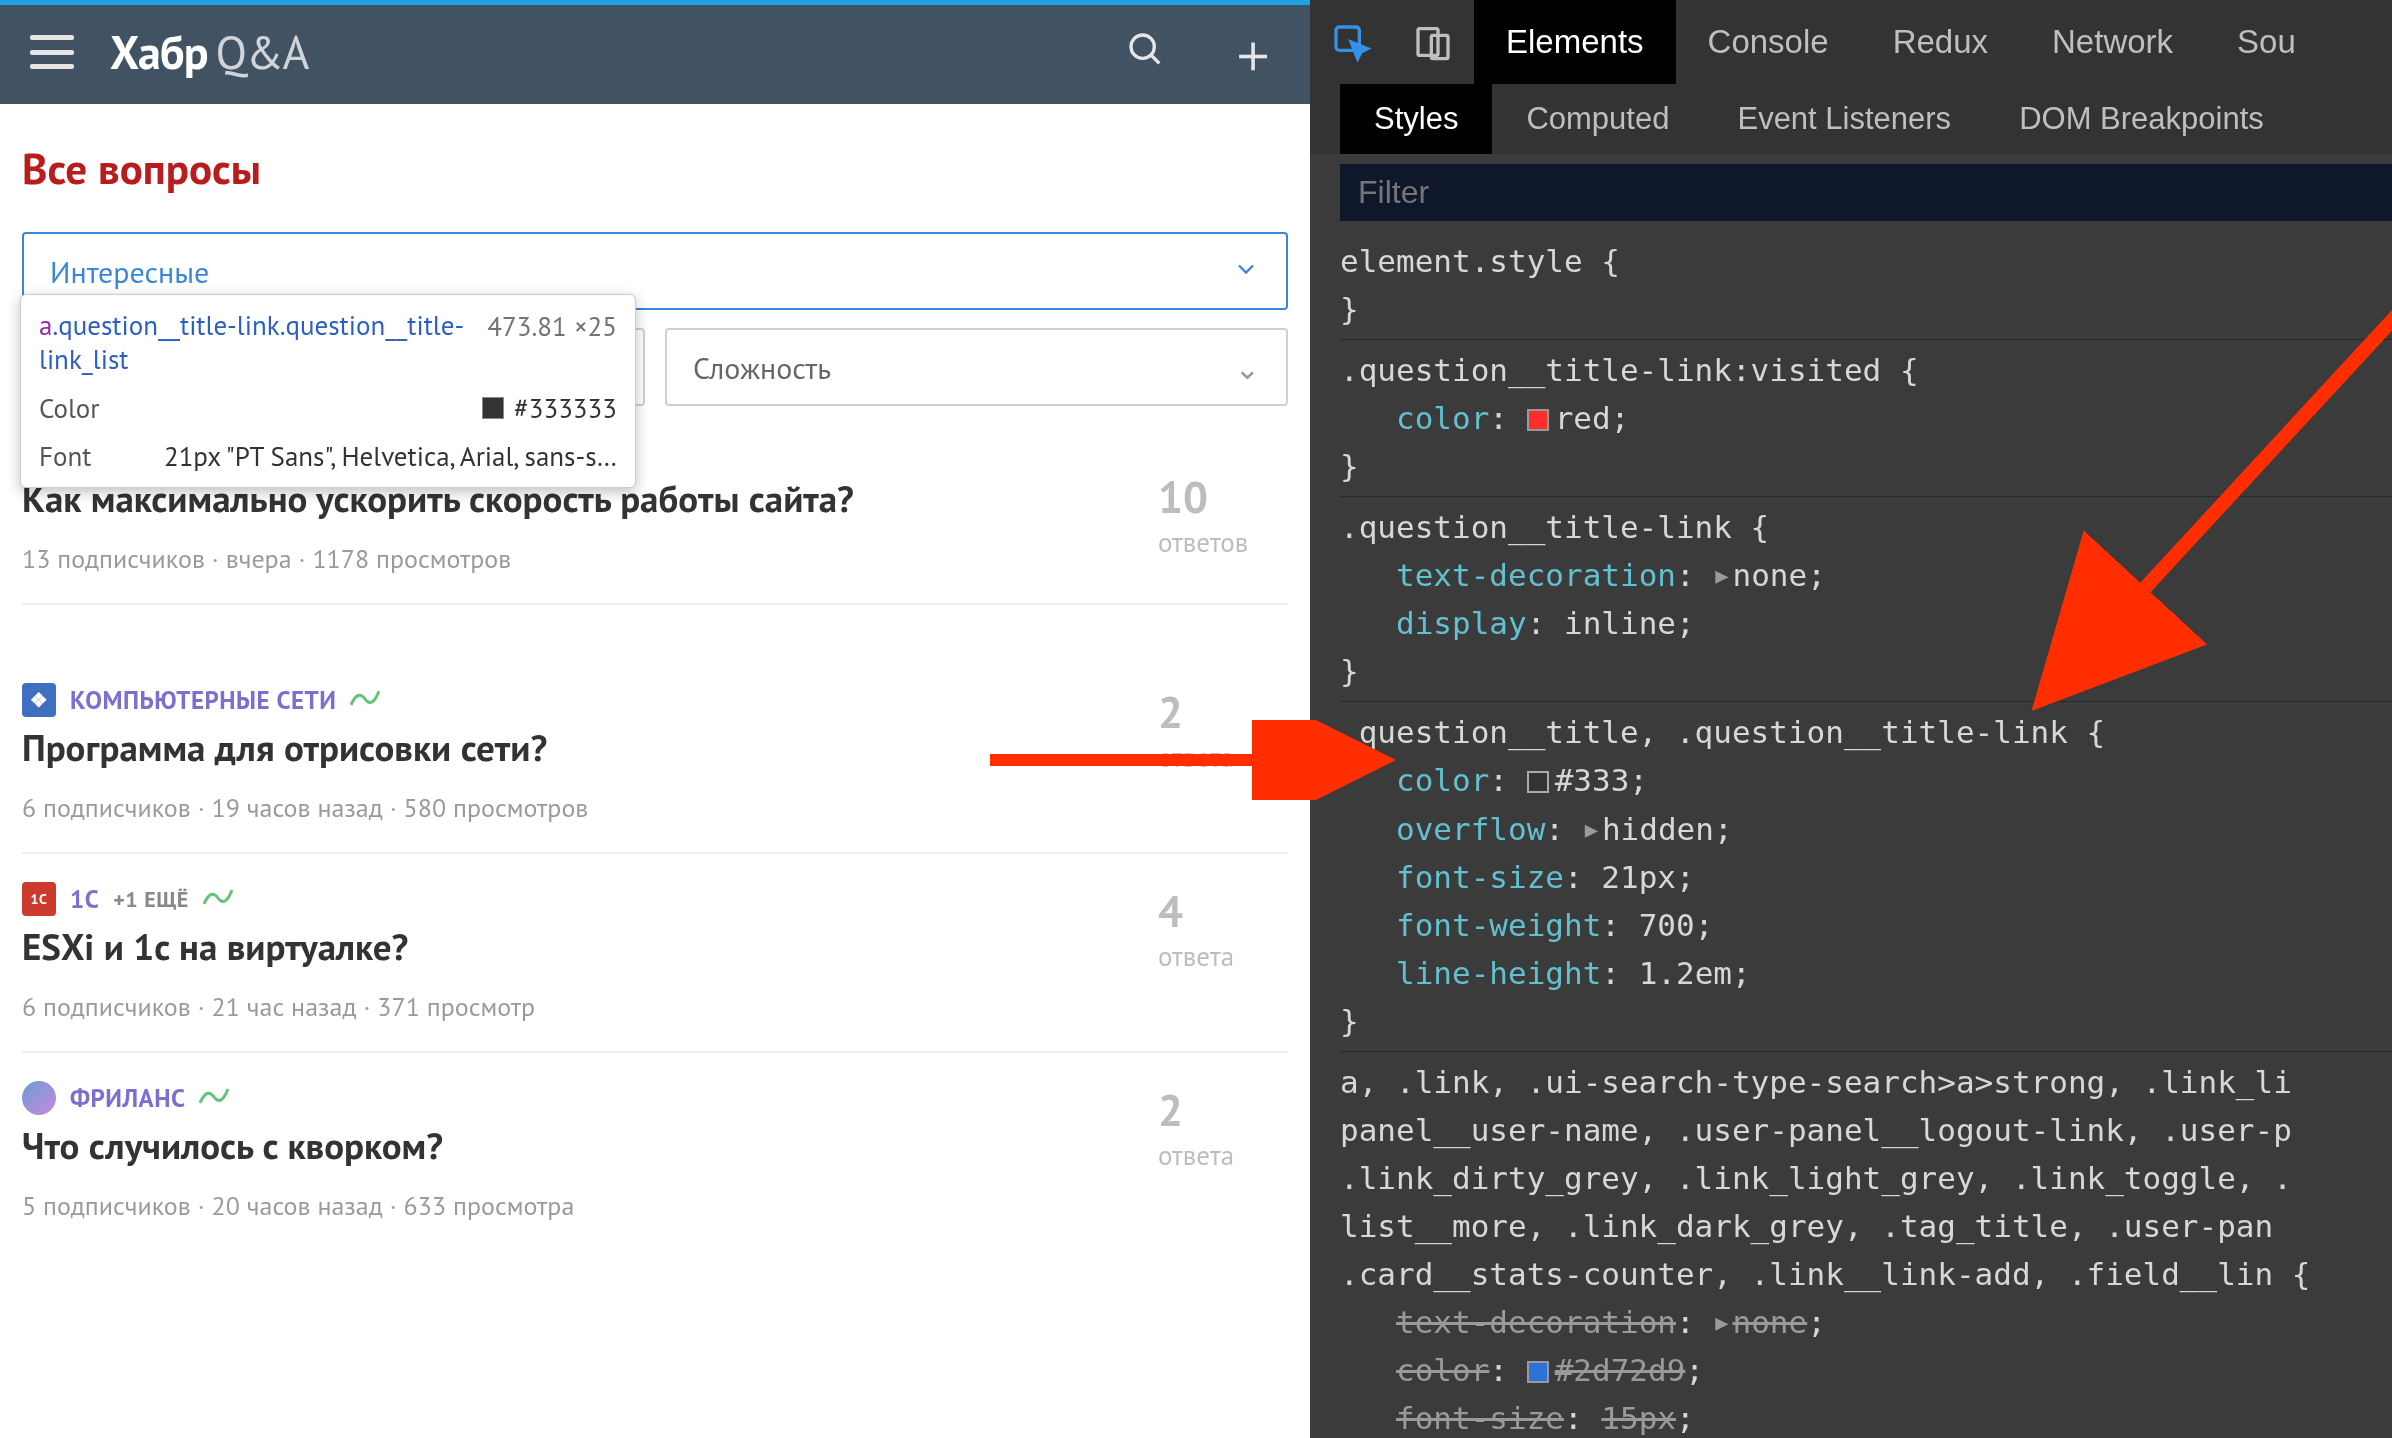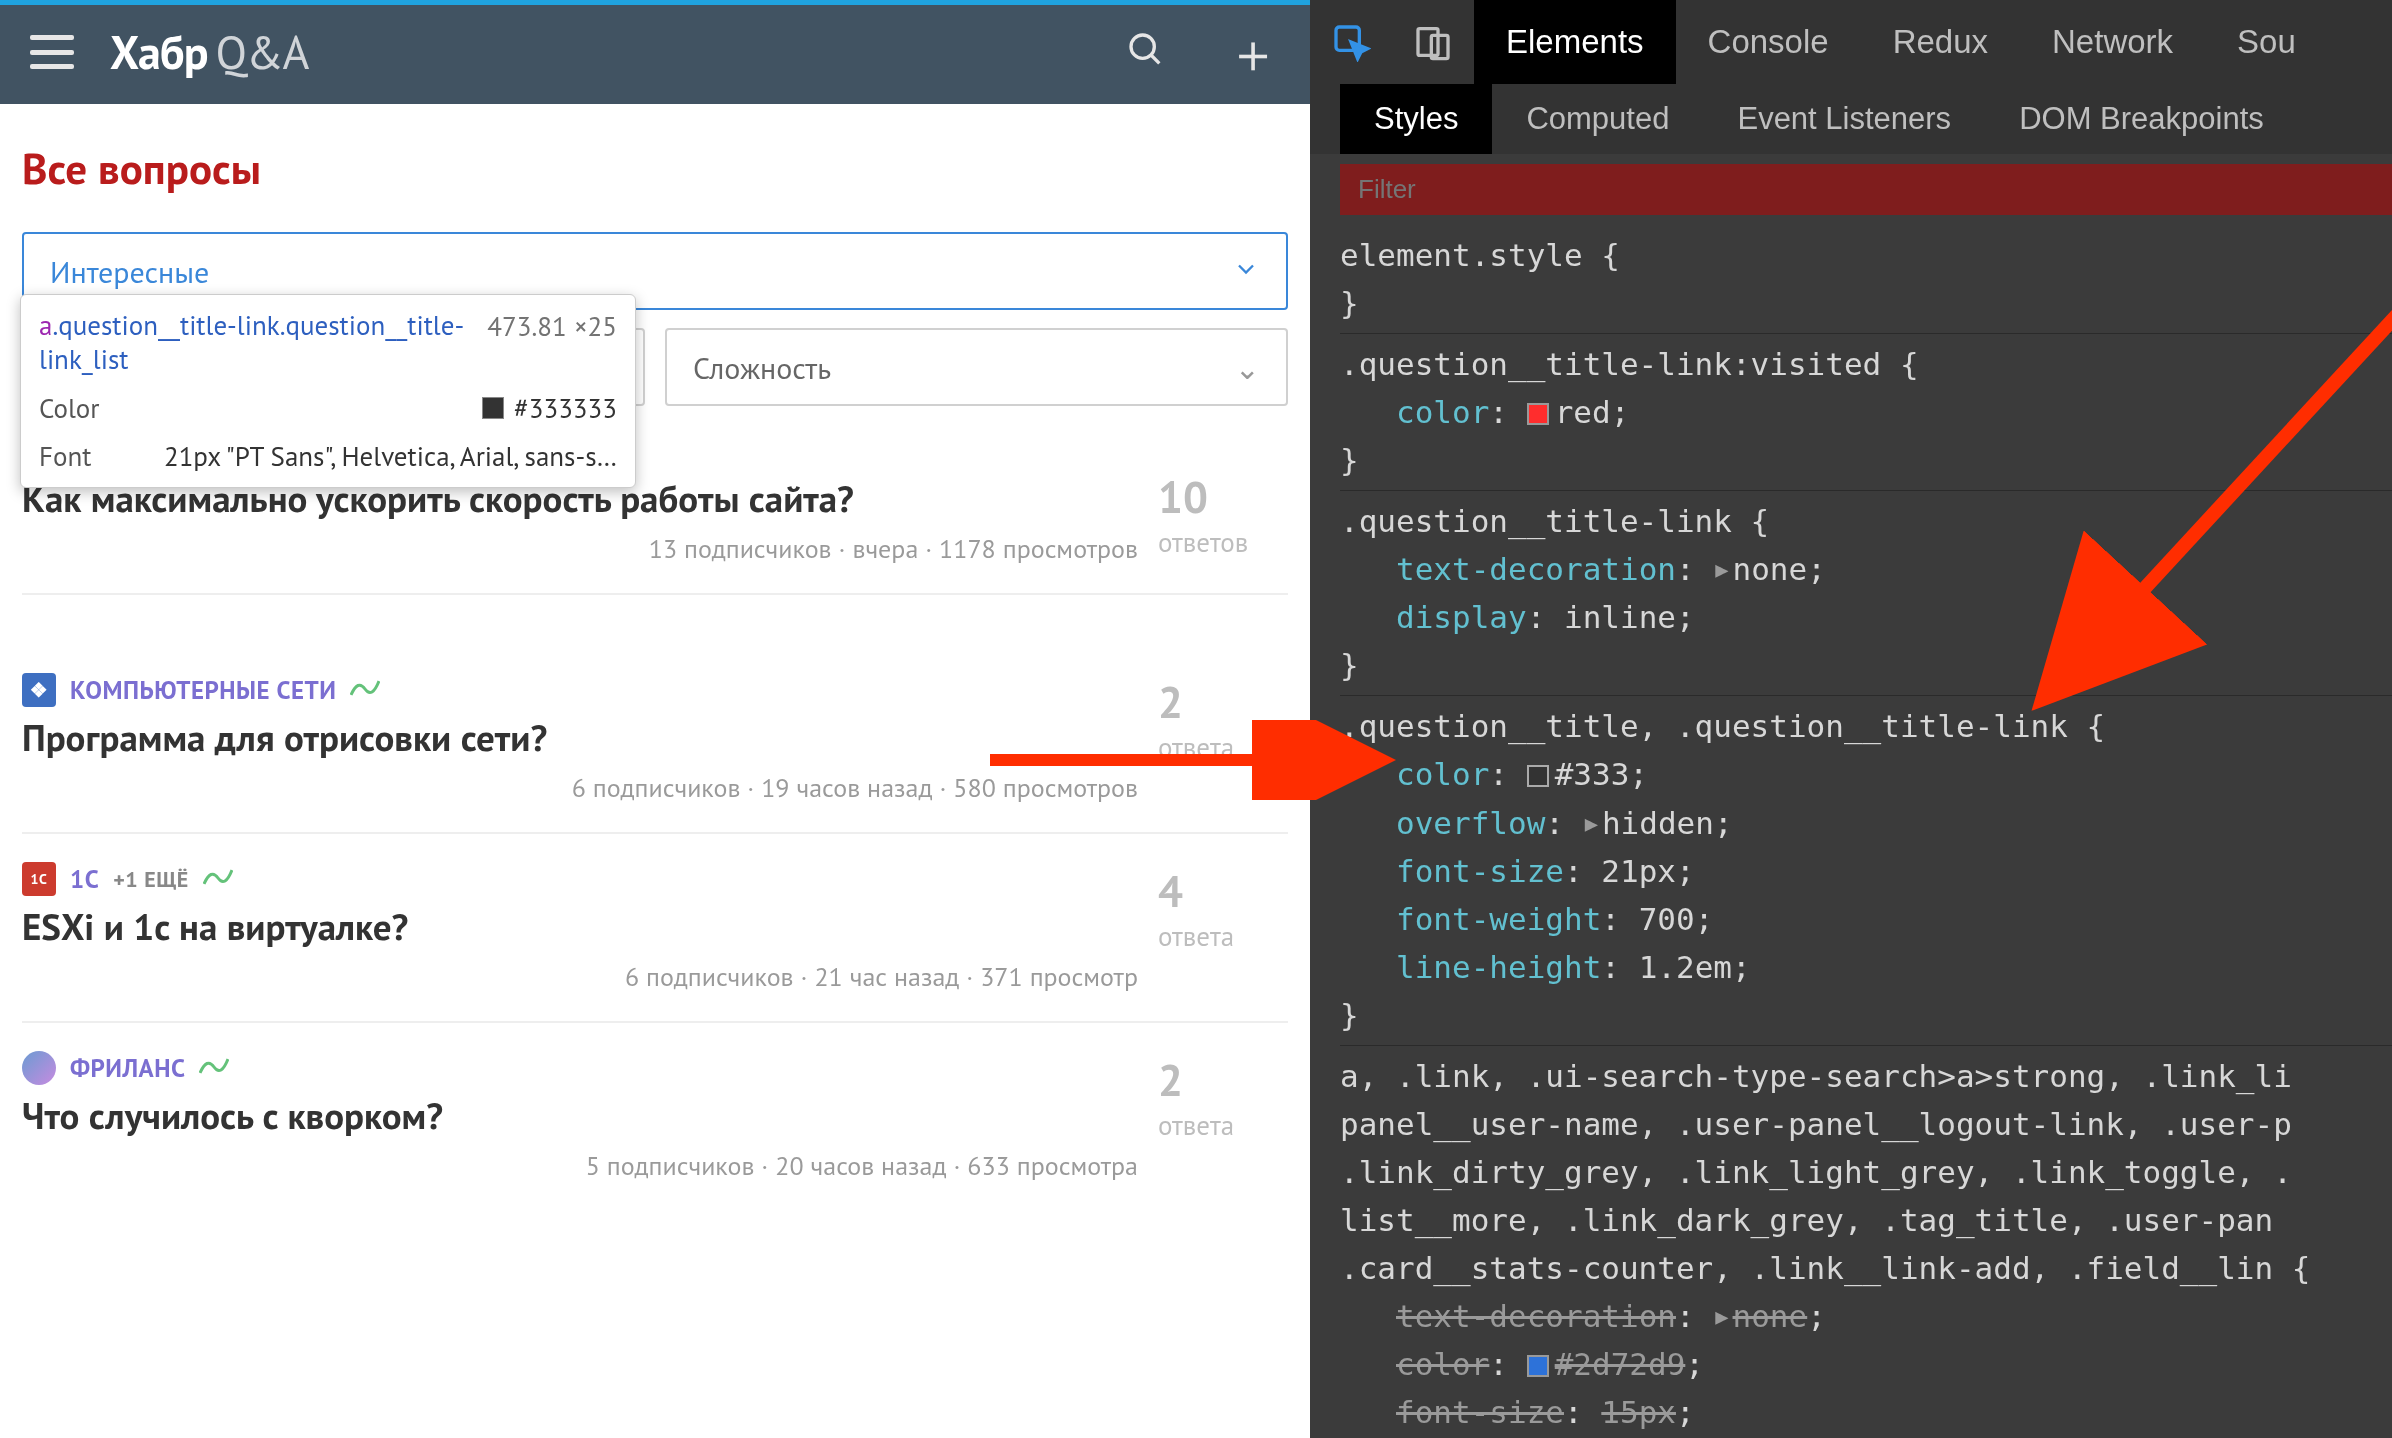--- a/index.html
+++ b/index.html
@@ -69,21 +69,21 @@
   .q { padding: 28px 0; border-bottom:2px solid #eee; display:flex; align-items:flex-start; }
   .q:first-child { padding-top: 12px; }
   .q .meta-row { display:flex; align-items:center; gap:14px; font-size:25px; color:#7b6fd1; text-transform:uppercase; font-weight:700; letter-spacing:.5px;}
   .tagico { width:34px; height:34px; border-radius:4px; background:#3e6fc1; display:inline-flex; align-items:center; justify-content:center; color:#fff; font-size:20px;}
   .tagico.red { background:#cc3b2e; font-size:14px; font-weight:700;}
   .tagico.img { background: linear-gradient(135deg,#6b9bd2,#c78be0); border-radius:50%; }
   .badge { color:#888; font-weight:700; font-size:22px;}
   .activity { }
   .activity svg { stroke:#64c27a; fill:none; }
   .q h2 { font-size:37px; font-weight:700; color:#333; margin-top:6px; }
-  .q .sub { color:#9a9a9a; font-size:26px; margin-top:10px;text-align:right; }
+  .q .sub { color:#9a9a9a; font-size:26px; margin-top:20px; }
   .q .body { flex:1; }
   .q .count { text-align:left; min-width:150px; padding-left:20px;}
   .q .count .n { font-size:44px; color:#bdbdbd; font-weight:700; }
   .q .count .lab { font-size:27px; color:#bdbdbd; }
 
   
   .arrow { position:absolute; z-index:50; }
 
   
   .dt { color:#d7d7d7; font-family: Menlo, Consolas, monospace; height:100%; }
@@ -97,22 +97,22 @@
   .dt-top .tab { padding:0 32px; display:flex; align-items:center; cursor:pointer;}
   .dt-top .tab.active { background:#000; color:#fff;}
   .dt-sub {
     height:70px; background:#333; display:flex; align-items:stretch; font-family: -apple-system, Helvetica, Arial, sans-serif;
     font-size:31px; color:#bfbfbf; padding-left:30px;
   }
   .dt-sub .tab { padding:0 34px; display:flex; align-items:center;}
   .dt-sub .tab.active { background:#000; color:#fff;}
   .filter {
     margin: 10px 0 0 30px; width: calc(100% - 30px);
-    background:#7f1d1d; color:#bfbfbf; border:none; padding:10px 18px;
-    font-size:26px; font-family: -apple-system, Helvetica, Arial, sans-serif;
+    background:#0f172a; color:#bfbfbf; border:none; padding:10px 18px;
+    font-size:32px; font-family: -apple-system, Helvetica, Arial, sans-serif;
   }
   .styles { padding: 10px 0 0 30px; font-size:31px; line-height:1.55; }
   .rule { padding: 6px 0; border-bottom: 1px solid #2a2a2a; }
   .rule .brace { color:#d7d7d7; }
   .decl { padding-left: 56px; }
   .prop { color:#62c0d0; }
   .val { color:#d7d7d7; }
   .tri { color:#9a9a9a; font-size:22px; display:inline-block; transform: translateY(-3px); margin:0 4px 0 2px;}
   .sw { display:inline-block; width:22px; height:22px; border:2px solid #999; vertical-align:-2px; margin-right:6px;}
   .sw.red { background:#ff2d2d; }

